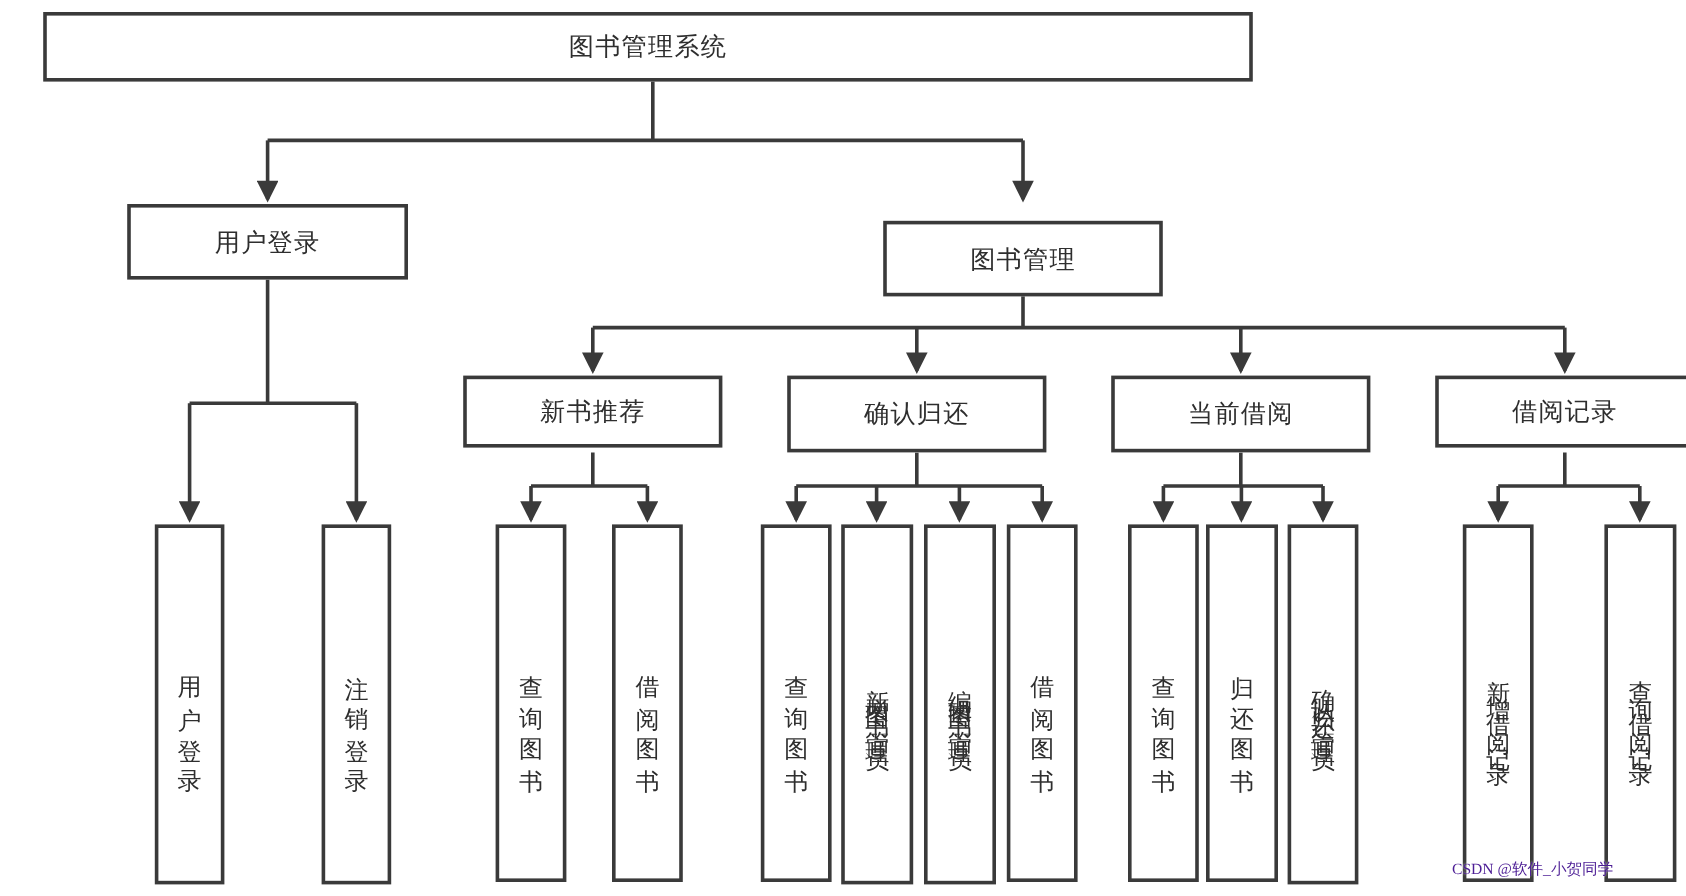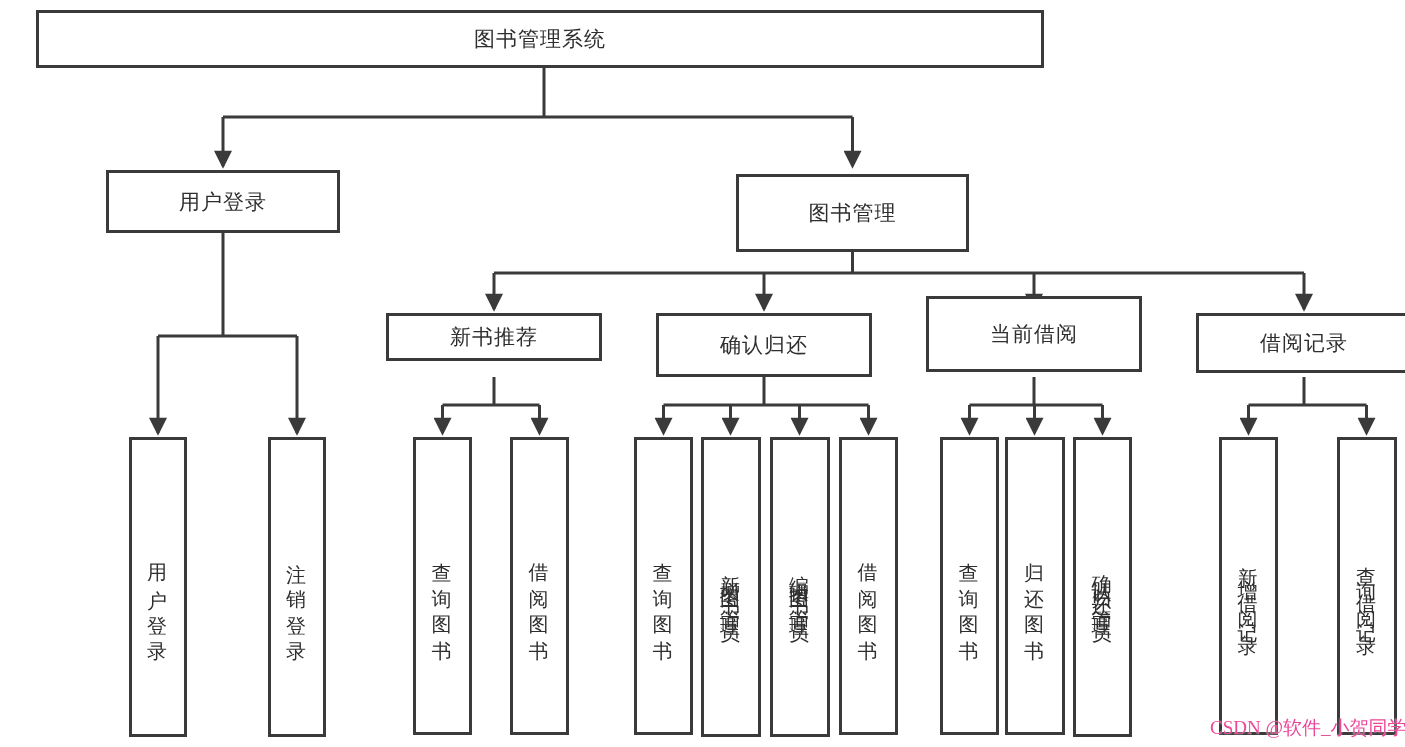--- a/index.html
+++ b/index.html
@@ -28,22 +28,22 @@
     font-size:20px;
     white-space:nowrap;
   }
   .v4 .lbl{letter-spacing:26px;margin-top:26px;}
   .v6 .lbl{letter-spacing:14px;margin-top:14px;}
   .v9 .lbl{letter-spacing:7px;margin-top:7px;}
   .watermark{
     position:absolute;
     left:1186px;top:715px;
     z-index:3;
-    font-size:19px;
-    color:#ec4899;
+    font-size:13px;
+    color:#4c1d95;
     text-shadow:0 0 2px rgba(255,255,255,0.85);
     white-space:nowrap;
   }
 </style>
 </head>
 <body>
 
 <div class="canvas">
 
   <svg class="connectors" width="1405" height="747" viewBox="0 0 1405 747">
@@ -89,31 +89,31 @@
     </g>
   </svg>
 
   <div class="box hbox" style="left:12px;top:10px;width:1008px;height:58px">
     <span class="lbl">图书管理系统</span>
   </div>
 
   <div class="box hbox" style="left:82px;top:170px;width:234px;height:63px">
     <span class="lbl">用户登录</span>
   </div>
-  <div class="box hbox" style="left:712px;top:174px;width:233px;height:78px">
+  <div class="box hbox" style="left:712px;top:184px;width:233px;height:63px">
     <span class="lbl">图书管理</span>
   </div>
 
-  <div class="box hbox" style="left:362px;top:313px;width:216px;height:48px">
+  <div class="box hbox" style="left:362px;top:313px;width:216px;height:60px">
     <span class="lbl">新书推荐</span>
   </div>
   <div class="box hbox" style="left:632px;top:313px;width:216px;height:64px">
     <span class="lbl">确认归还</span>
   </div>
-  <div class="box hbox" style="left:902px;top:296px;width:216px;height:76px">
+  <div class="box hbox" style="left:902px;top:313px;width:216px;height:64px">
     <span class="lbl">当前借阅</span>
   </div>
   <div class="box hbox" style="left:1172px;top:313px;width:216px;height:60px">
     <span class="lbl">借阅记录</span>
   </div>
 
   <div class="box vbox v4" style="left:105px;top:437px;width:58px;height:300px">
     <span class="lbl">用户登录</span>
   </div>
   <div class="box vbox v4" style="left:244px;top:437px;width:58px;height:300px">

